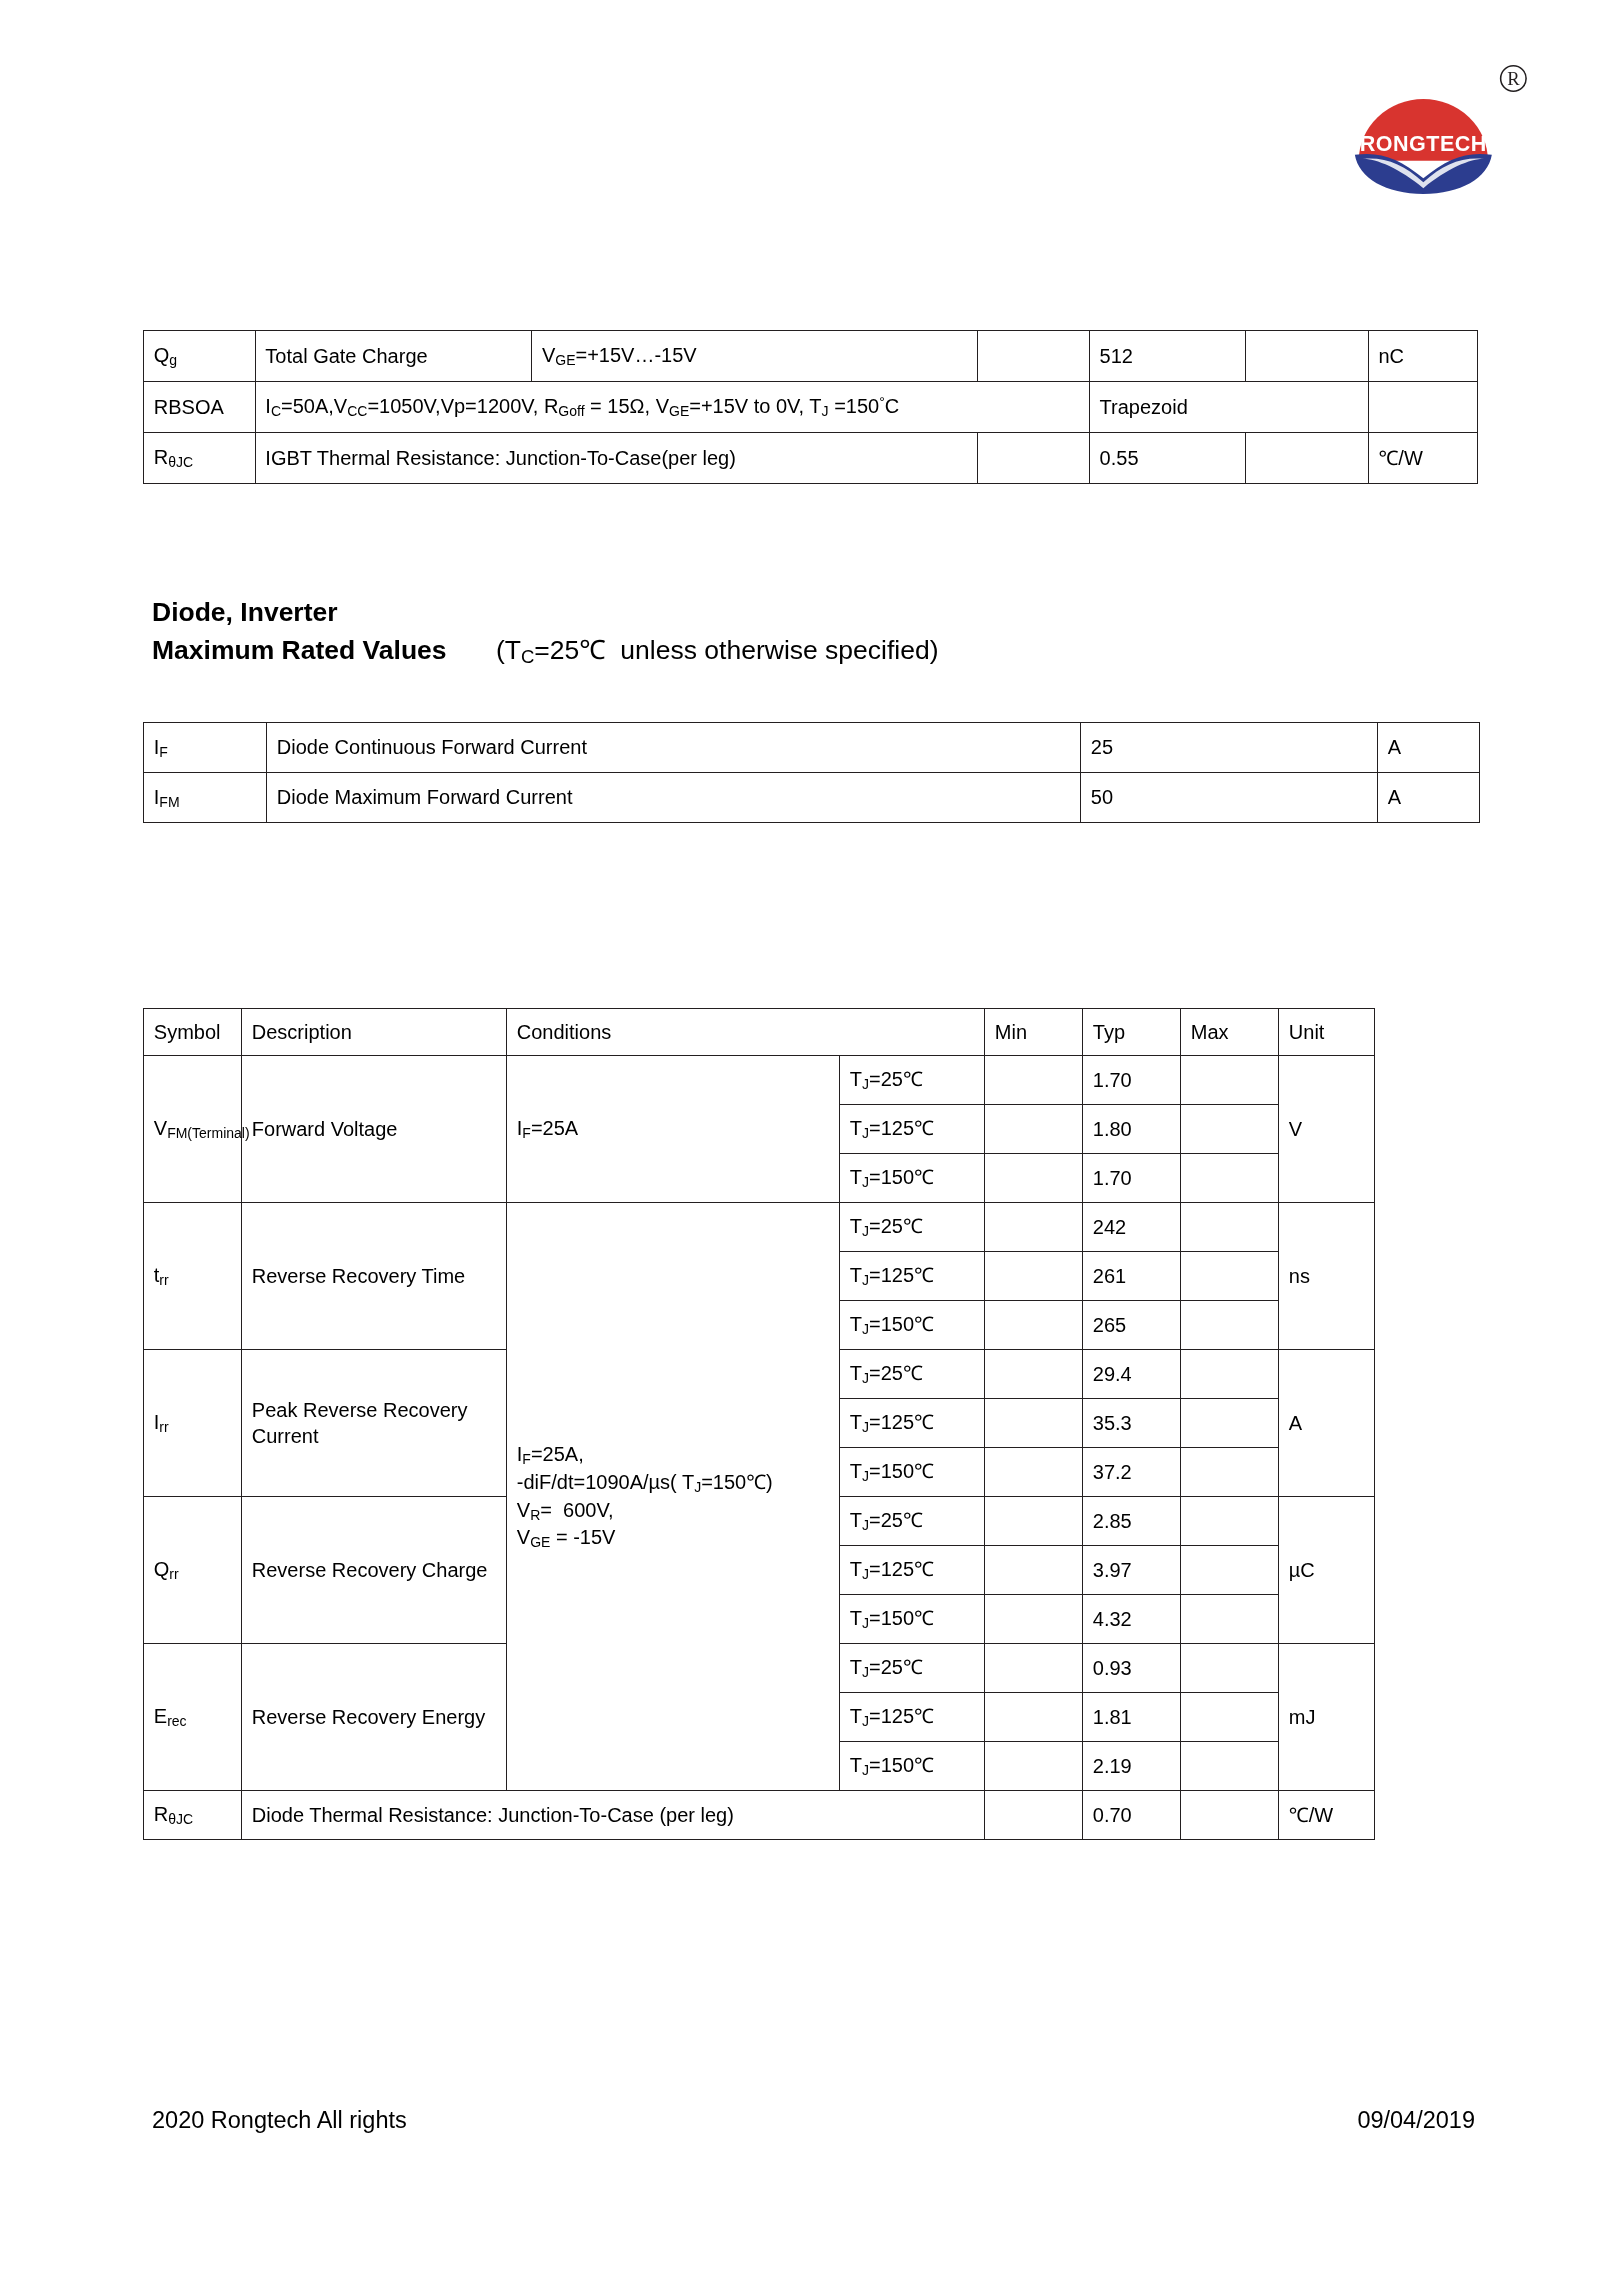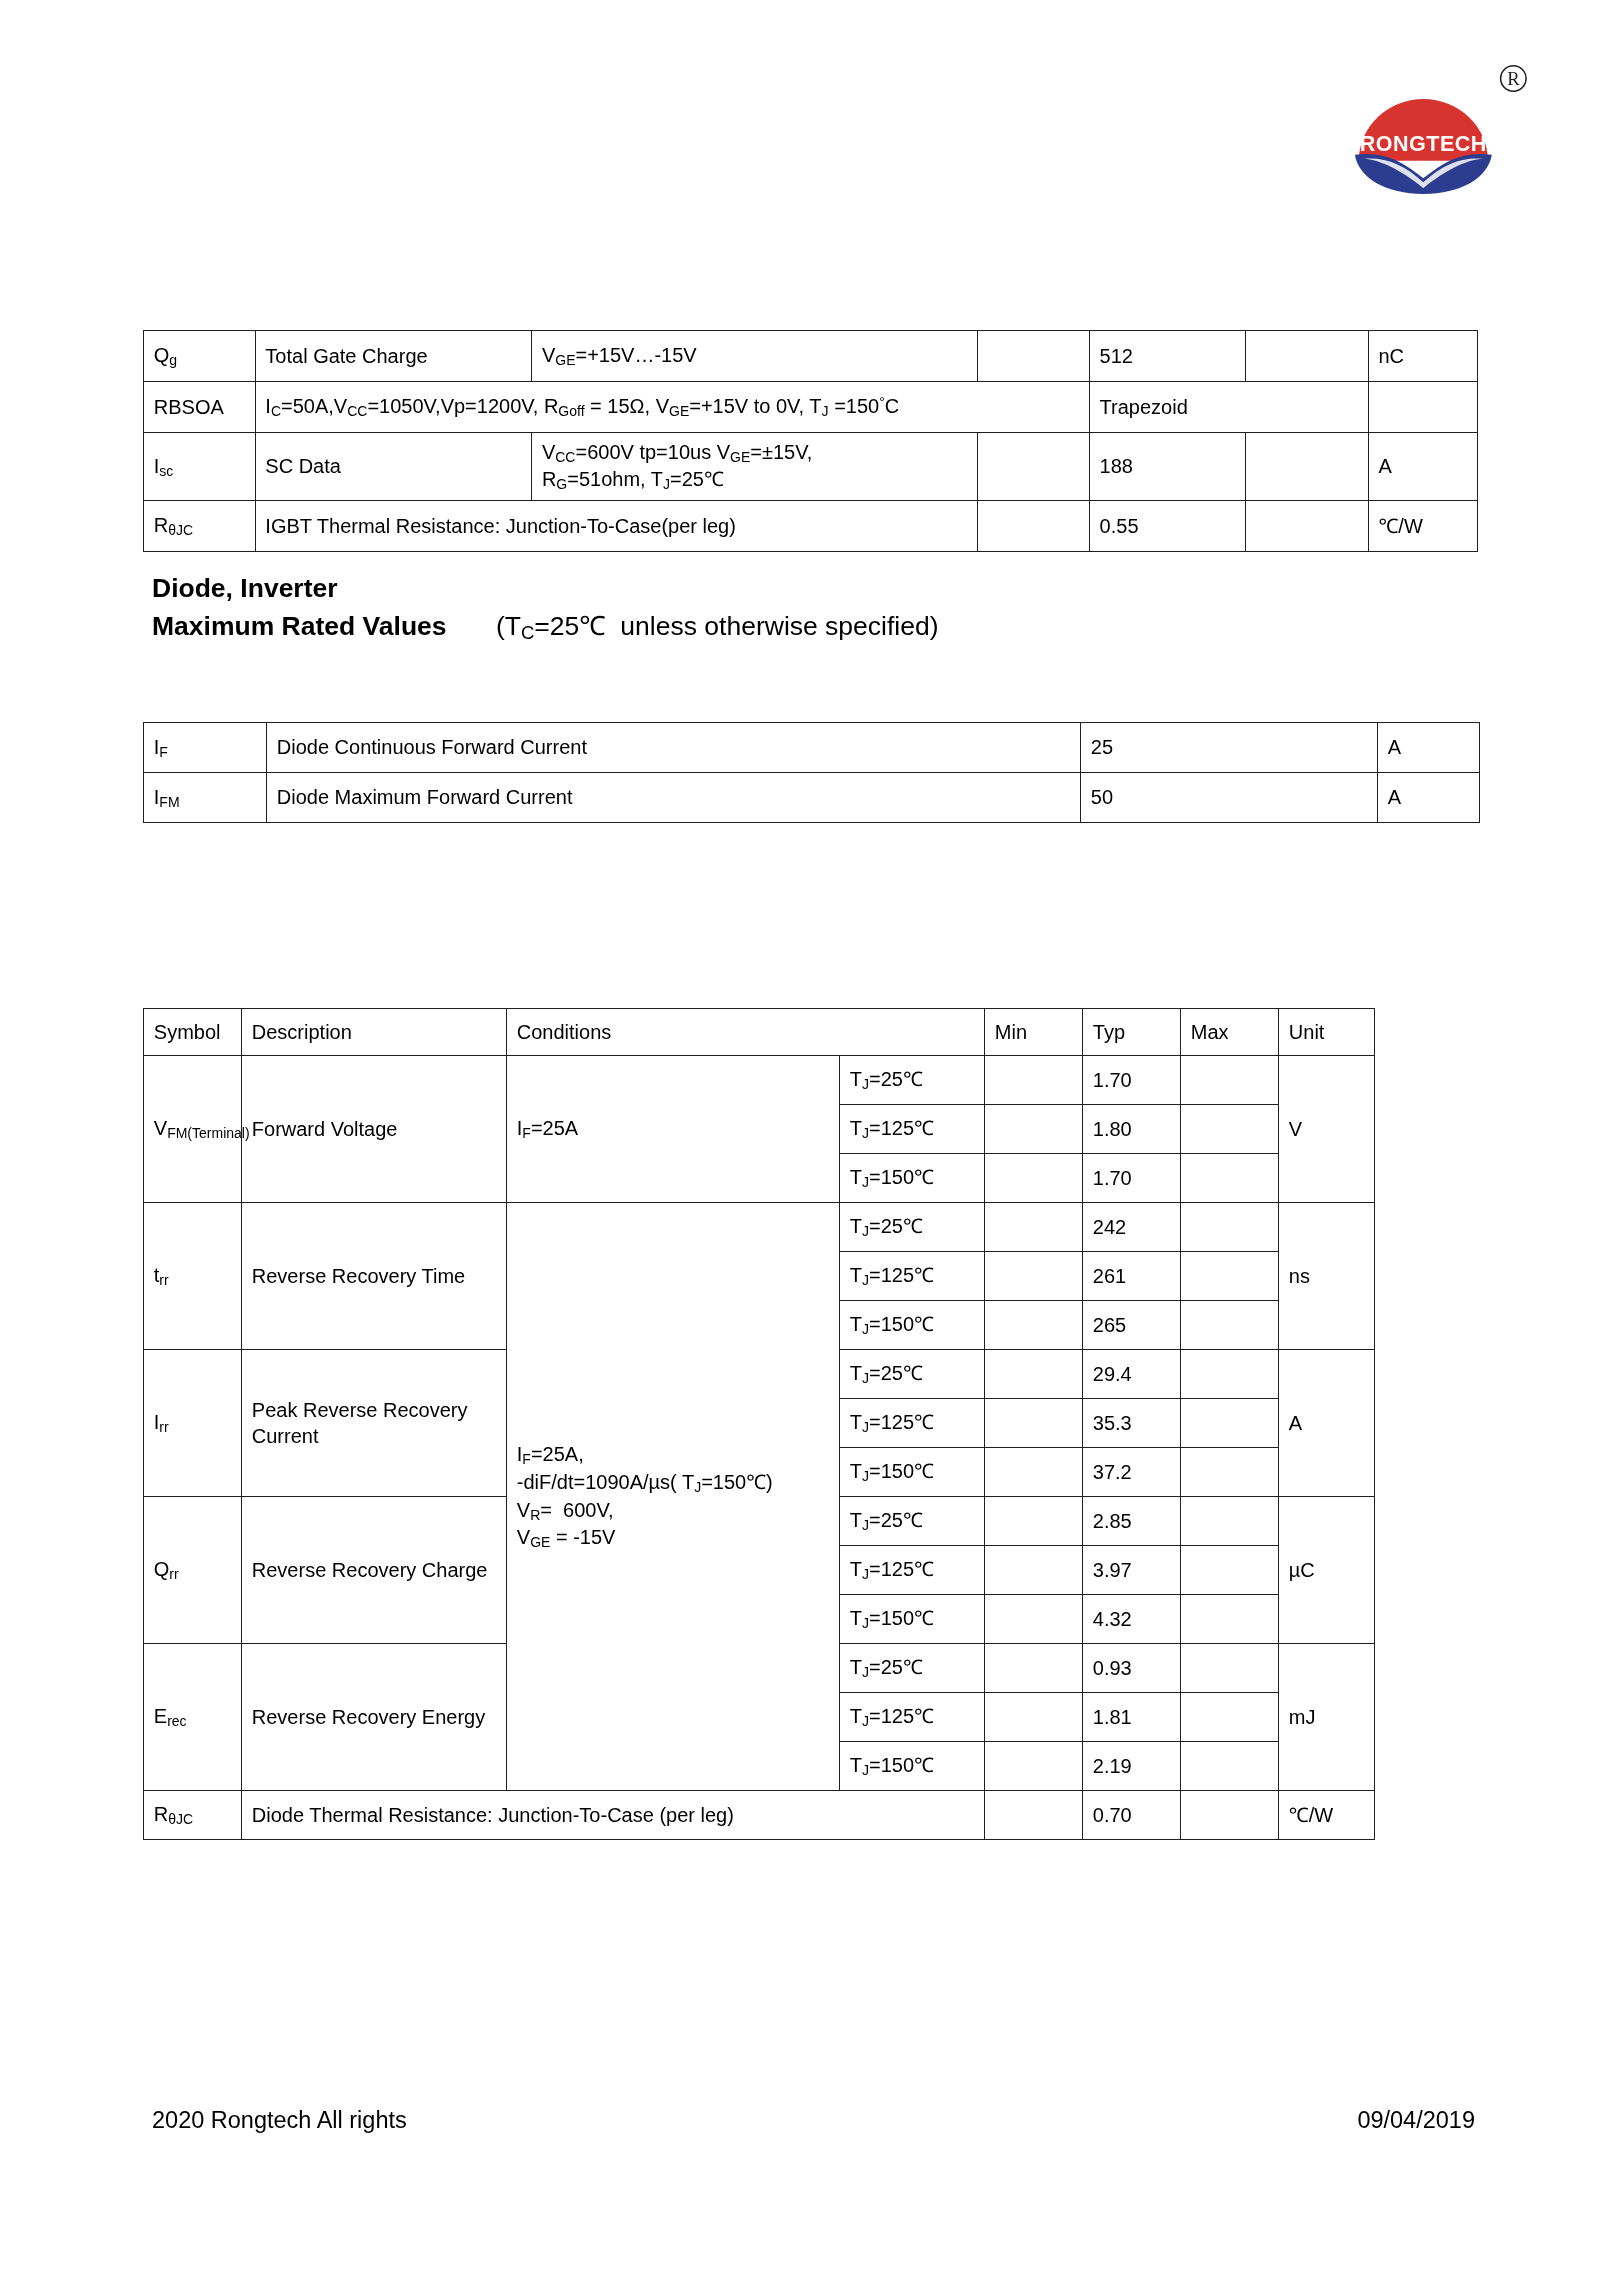--- a/index.html
+++ b/index.html
@@ -38,21 +38,21 @@
   .sub { font-size:0.70em; vertical-align:-0.22em; letter-spacing:0; }
   .sup { font-size:0.70em; vertical-align:0.42em; }
   .b { font-weight:bold; }
 
   
   #table1 { position:absolute; left:143px; top:330px; width:1335px; }
   #table1 td { height:51px; }
 
   
   .h-block { position:absolute; font-size:25.5px; }
-  #heading-diode { left:152px; top:570px; }
+  #heading-diode { left:152px; top:594px; }
   .h-line { font-weight:bold; font-size:26.5px; line-height:1.42; white-space:nowrap; }
   .h-line .reg { font-weight:normal;margin-left:42px; }
   #heading-fwd { position:absolute; left:152px; top:922px; font-weight:bold; font-size:26.5px; white-space:nowrap; }
   #heading-fwd .reg { font-weight:normal; }
 
   
   #table2 { position:absolute; left:143px; top:722px; width:1335px; }
   #table2 td { height:50px; }
 
   
@@ -108,29 +108,20 @@
         <td class="c"></td>
         <td class="c">512</td>
         <td class="c"></td>
         <td class="c">nC</td>
       </tr>
       <tr>
         <td>RBSOA</td>
         <td colspan="3">I<span class="sub">C</span>=50A,V<span class="sub">CC</span>=1050V,Vp=1200V, R<span class="sub">Goff</span> = 15Ω, V<span class="sub">GE</span>=+15V to 0V, T<span class="sub">J</span> =150<span class="sup">°</span>C</td>
         <td class="c" colspan="2">Trapezoid</td>
         <td class="c"></td>
-      </tr>
-      <tr>
-        <td class="b">I<span class="sub">sc</span></td>
-        <td>SC Data</td>
-        <td>V<span class="sub">CC</span>=600V tp=10us V<span class="sub">GE</span>=±15V,<br>R<span class="sub">G</span>=51ohm, T<span class="sub">J</span>=25℃</td>
-        <td class="c"></td>
-        <td class="c">188</td>
-        <td class="c"></td>
-        <td class="c">A</td>
       </tr>
       <tr>
         <td>R<span class="sub">θJC</span></td>
         <td colspan="2">IGBT Thermal Resistance: Junction-To-Case(per leg)</td>
         <td class="c"></td>
         <td class="c">0.55</td>
         <td class="c"></td>
         <td class="c">℃/W</td>
       </tr>
     </tbody>

